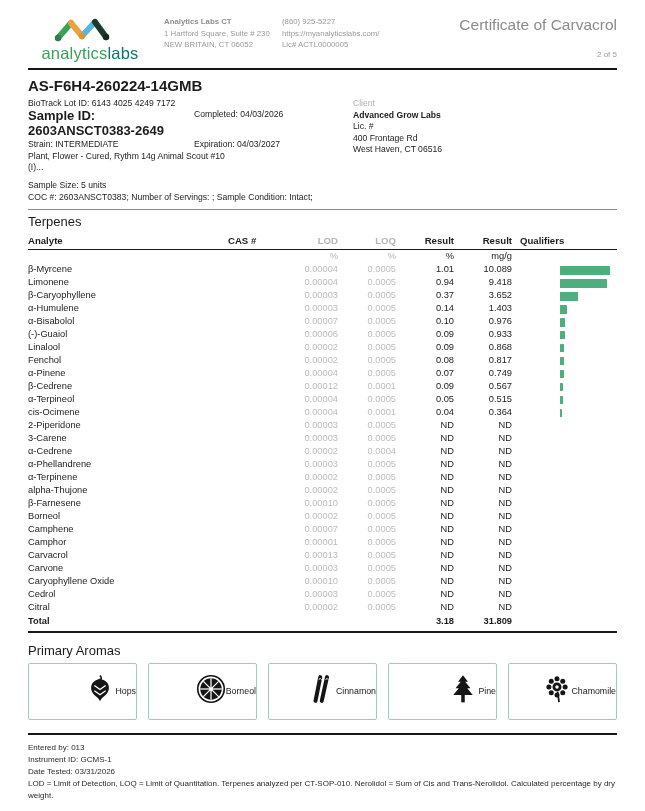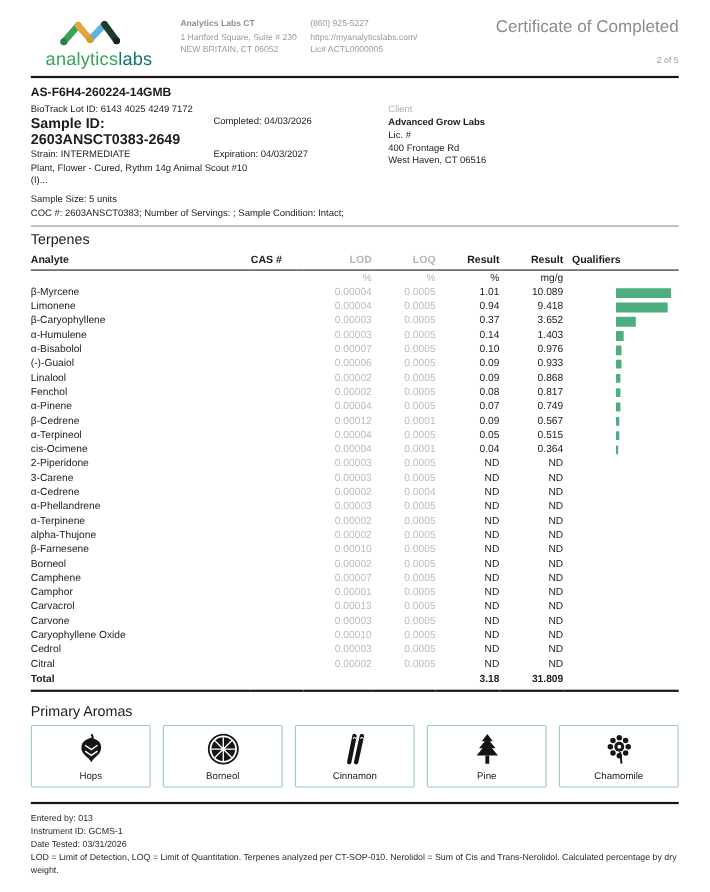--- a/index.html
+++ b/index.html
@@ -15,21 +15,21 @@
   .lab-info{font-size:7.8px;color:#9a9a9a;line-height:1.5;margin-left:12px;width:118px}
   .lab-info .b{font-weight:bold;color:#8f8f8f}
   .lab-contact{font-size:7.8px;color:#9a9a9a;line-height:1.5;width:132px}
   .header-right{margin-left:auto;text-align:right}
   .doc-title{font-size:15.5px;color:#8c8c8c;font-weight:400}
   .page-num{font-size:8px;color:#9a9a9a;margin-top:16px}
   .rule-dark{border-bottom:2px solid #161616}
   .rule-thin{border-bottom:1px solid #8d8d8d}
 
   
-  .coa-id{font-size:11px;font-weight:bold;margin:7px 0 4px}
+  .coa-id{font-size:15px;font-weight:bold;margin:7px 0 4px}
   .sample-section{display:flex;font-size:8.6px;line-height:1.32}
   .sample-left{width:325px}
   .srow{display:flex}
   .scol-a{width:166px}
   .sample-id-line{font-size:13px;font-weight:bold;line-height:1.15;width:166px}
   .mid{font-size:8.6px}
   .gap6{height:7px}
   .client-block{font-size:8.6px;line-height:1.35}
   .client-label{color:#b0b0b0}
   .client-name{font-weight:bold}
@@ -43,21 +43,21 @@
   table.terp td{padding:.6px 0;line-height:1.27;white-space:nowrap;overflow:hidden}
   td.c-lod,td.c-loq{color:#bcbcbc;text-align:right}
   td.c-pct,td.c-mgg{text-align:right;font-weight:400}
   td.c-qual .bar{height:8.5px;margin-left:48px;border-radius:.5px}
   tr.units td{color:#b5b5b5;text-align:right;padding-bottom:1.5px}
   tr.units td.dark{color:#1c1c1c}
   tr.total td{font-weight:bold;border-bottom:2px solid #1a1a1a;padding:1.5px 0 3px}
 
   
   .aroma-row{display:flex;gap:11px;margin-top:4px}
-  .aroma-box{flex:1;height:57px;border:1px solid #9ccdb9;border-radius:2px;display:flex;flex-direction:column;align-items:center;justify-content:flex-end;padding:5px 0 5px;background:#fff}
+  .aroma-box{flex:1;height:57px;border:1px solid #9ccdb9;border-radius:2px;display:flex;flex-direction:row;align-items:center;justify-content:flex-end;padding:5px 0 5px;background:#fff}
   .aroma-box svg{margin-bottom:4px}
   .aroma-label{font-size:8.8px;color:#222}
   .aroma-rule{border-bottom:2px solid #161616;margin-top:13px}
 
   
   .foot-meta{font-size:8px;line-height:1.5;margin-top:7px;color:#2a2a2a}
 </style>
 </head>
 <body>
 
@@ -82,21 +82,21 @@
       <div class="b">Analytics Labs CT</div>
       <div>1 Hartford Square, Suite # 230</div>
       <div>NEW BRITAIN, CT 06052</div>
     </div>
     <div class="lab-contact">
       <div>(860) 925-5227</div>
       <div>https://myanalyticslabs.com/</div>
       <div>Lic# ACTL0000005</div>
     </div>
     <div class="header-right">
-      <div class="doc-title">Certificate of Completed</div>
+      <div class="doc-title">Certificate of Carvacrol</div>
       <div class="page-num">2 of 5</div>
     </div>
   </div>
   <div class="rule-dark"></div>
 
   <div class="coa-id">AS-F6H4-260224-14GMB</div>
   <div class="sample-section">
     <div class="sample-left">
       <div>BioTrack Lot ID: 6143 4025 4249 7172</div>
       <div class="srow">

